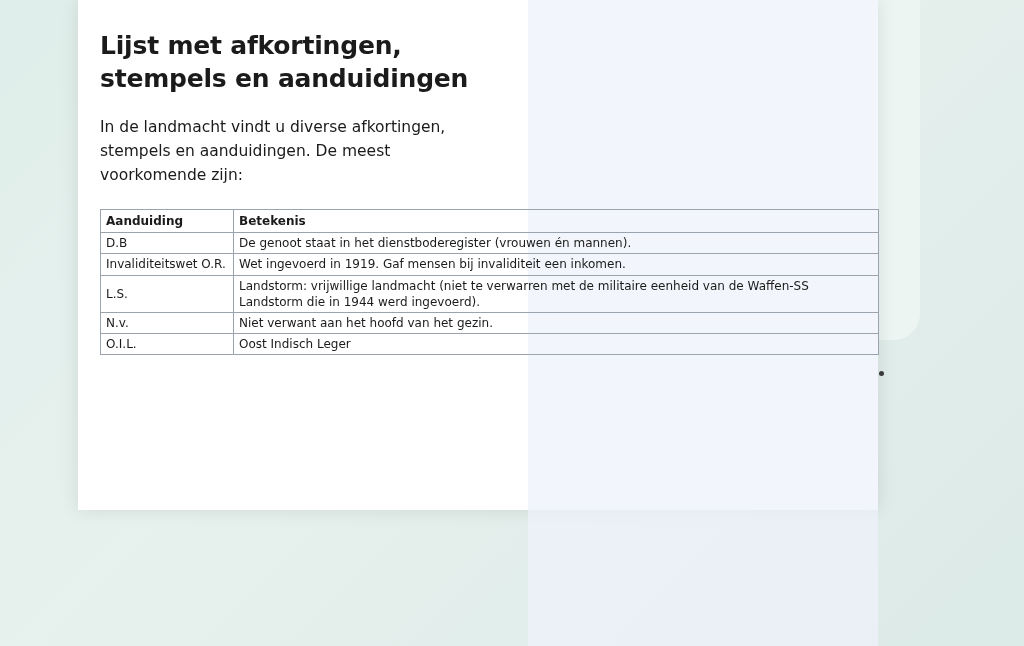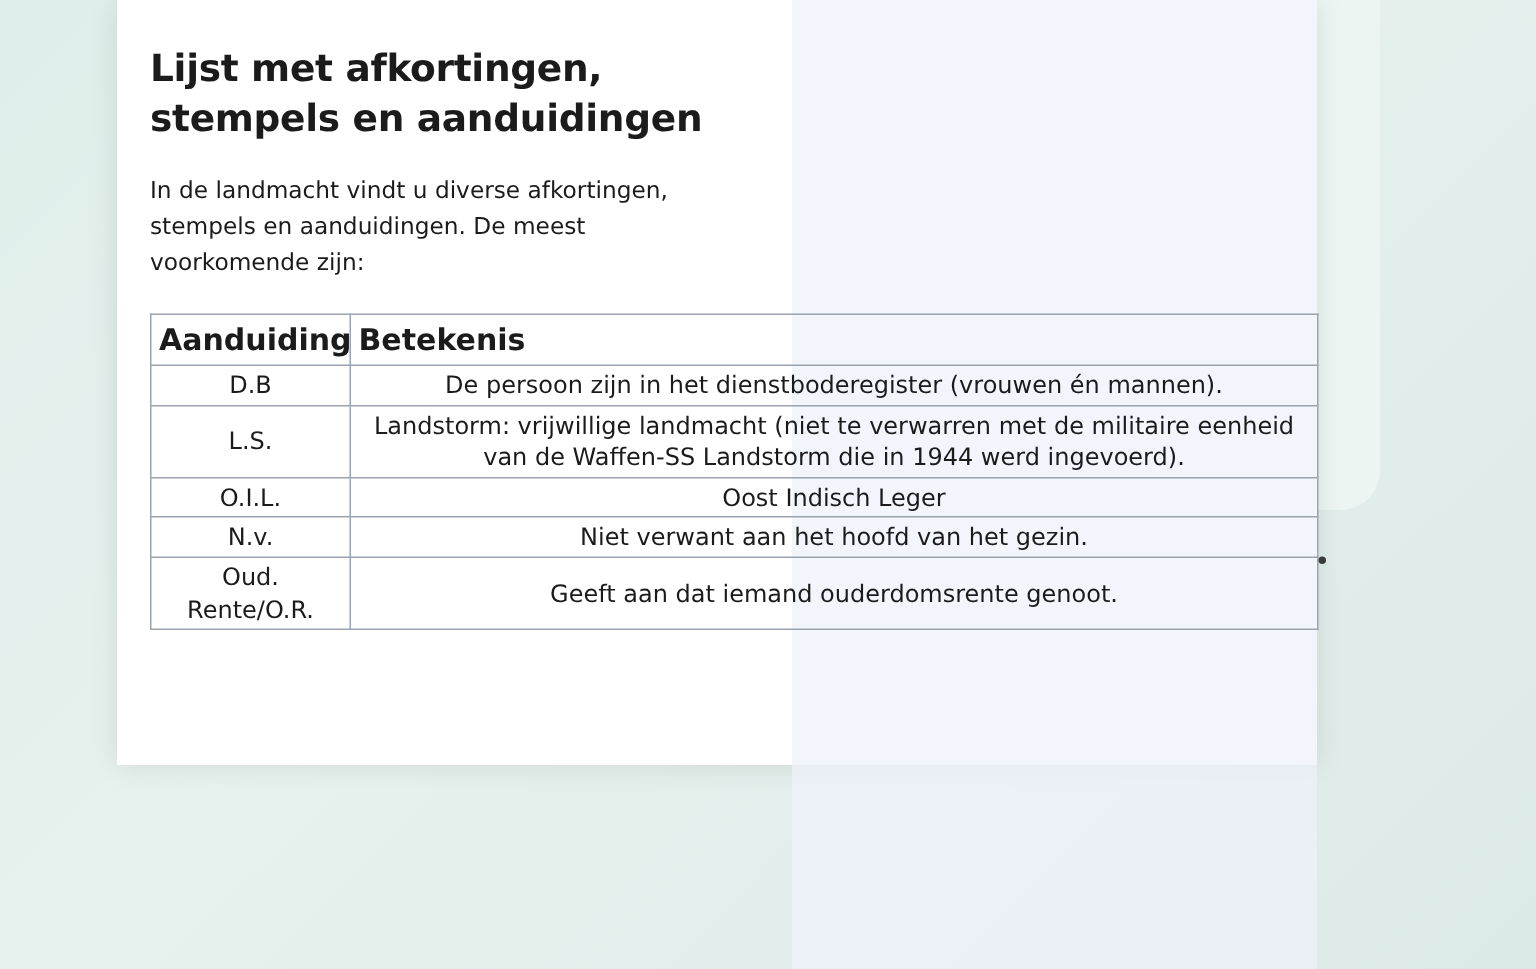--- a/index.html
+++ b/index.html
@@ -73,30 +73,29 @@
 
   table.abbr-table {
     border-collapse: collapse;
     width: 778px;
     table-layout: fixed;
   }
   table.abbr-table th,
   table.abbr-table td {
     border: 1px solid #9aa3ae;
     padding: 2px 5px;
-    font-size: 16px;
+    font-size: 12px;
     line-height: 1.35;
     color: #1b1b1b;
     vertical-align: middle;
     background: transparent;
-    text-align: center;
   }
   table.abbr-table th {
     font-weight: bold;
-    font-size: 20px;
+    font-size: 12px;
     text-align: left;
     padding-top: 3px;
     padding-bottom: 3px;
   }
   table.abbr-table col.c1 { width: 133px; }
   table.abbr-table col.c2 { width: 645px; }
 
   
   .edge-dot {
     position: absolute;
@@ -132,37 +131,37 @@
       </colgroup>
       <thead>
         <tr>
           <th>Aanduiding</th>
           <th>Betekenis</th>
         </tr>
       </thead>
       <tbody>
         <tr>
           <td>D.B</td>
-          <td>De persoon zijn in het dienstboderegister (vrouwen én mannen).</td>
+          <td>De genoot staat in het dienstboderegister (vrouwen én mannen).</td>
+        </tr>
+        <tr>
+          <td>Invaliditeitswet O.R.</td>
+          <td>Wet ingevoerd in 1919. Gaf mensen bij invaliditeit een inkomen.</td>
         </tr>
         <tr>
           <td>L.S.</td>
           <td>Landstorm: vrijwillige landmacht (niet te verwarren met de militaire eenheid van de Waffen-SS Landstorm die in 1944 werd ingevoerd).</td>
         </tr>
         <tr>
-          <td>O.I.L.</td>
-          <td>Oost Indisch Leger</td>
-        </tr>
-        <tr>
           <td>N.v.</td>
           <td>Niet verwant aan het hoofd van het gezin.</td>
         </tr>
         <tr>
-          <td>Oud. Rente/O.R.</td>
-          <td>Geeft aan dat iemand ouderdomsrente genoot.</td>
+          <td>O.I.L.</td>
+          <td>Oost Indisch Leger</td>
         </tr>
       </tbody>
     </table>
 
   </div>
 </div>
 
 <div class="edge-dot"></div>
 
 </body></html>

